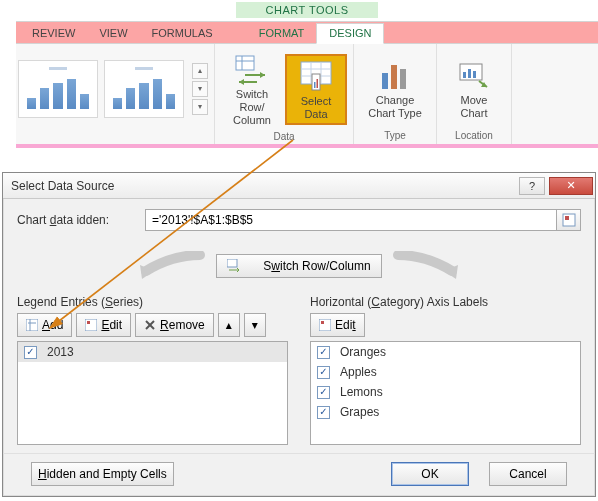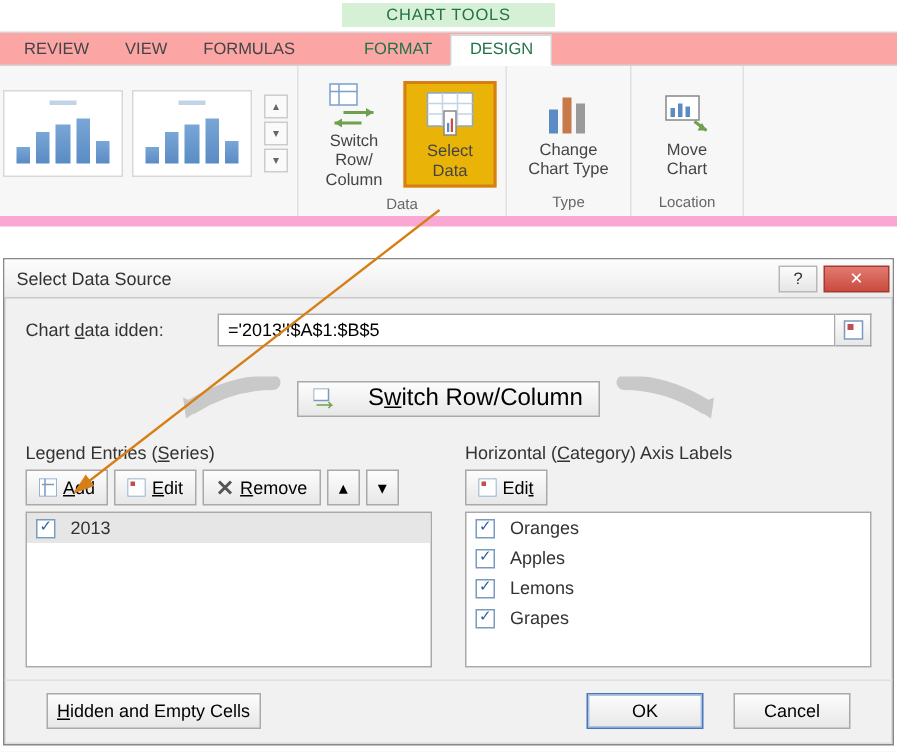--- a/index.html
+++ b/index.html
@@ -10,21 +10,22 @@
     background: #fff;
     color: #333;
     width: 598px;
     height: 501px;
     position: relative;
     overflow: hidden;
   }
 
   
   .ribbon-wrap {
-    border-bottom: 7px solid #f9a8d4;
+    border-bottom: 4px solid #f9a8d4;
+    margin-left: 16px;
   }
   .contextual-title {
     background: #fff;
     text-align: center;
     color: #217346;
     font-size: 11px;
     padding: 2px 0 3px;
     letter-spacing: 0.5px;
     border-bottom: 1px solid #d4d4d4;
   }
@@ -179,21 +180,21 @@
   .mid-row {
     display:flex; align-items:center; justify-content:center;
     gap: 10px; margin: 6px 0 14px;
   }
   .curved-arrow { width: 84px; height: 30px; }
   .switch-btn {
     height: 24px; padding: 0 10px;
     border:1px solid #a9a9a9;
     background: linear-gradient(#fdfdfd,#e7e7e7);
     display:flex; align-items:center; gap:20px;
-    font-size:16px;
+    font-size:12px;
   }
 
   .two-col {
     display:flex; gap: 22px; flex:1;
   }
   .col { flex:1; display:flex; flex-direction:column;}
   .col-title { margin-bottom: 4px; }
   .btn-row {
     display:flex; gap:4px; margin-bottom:4px;
   }

